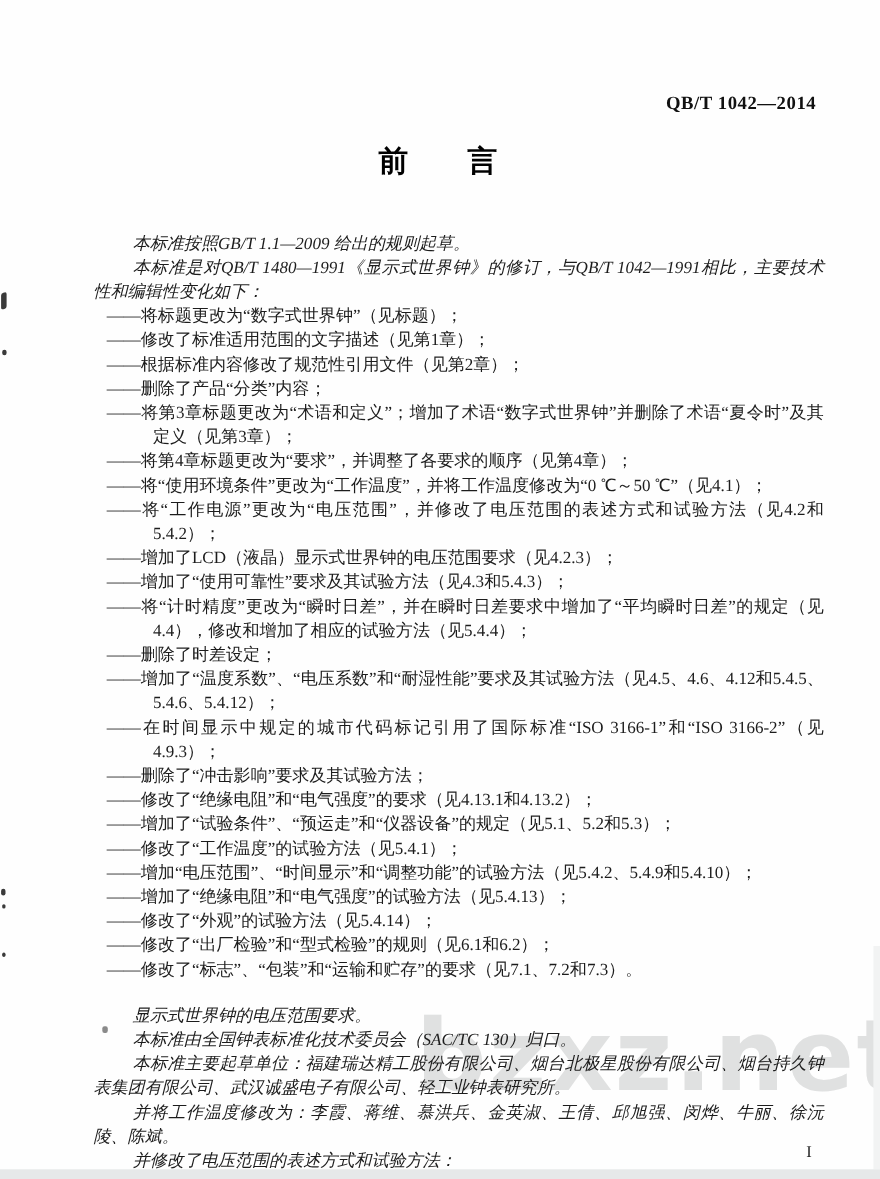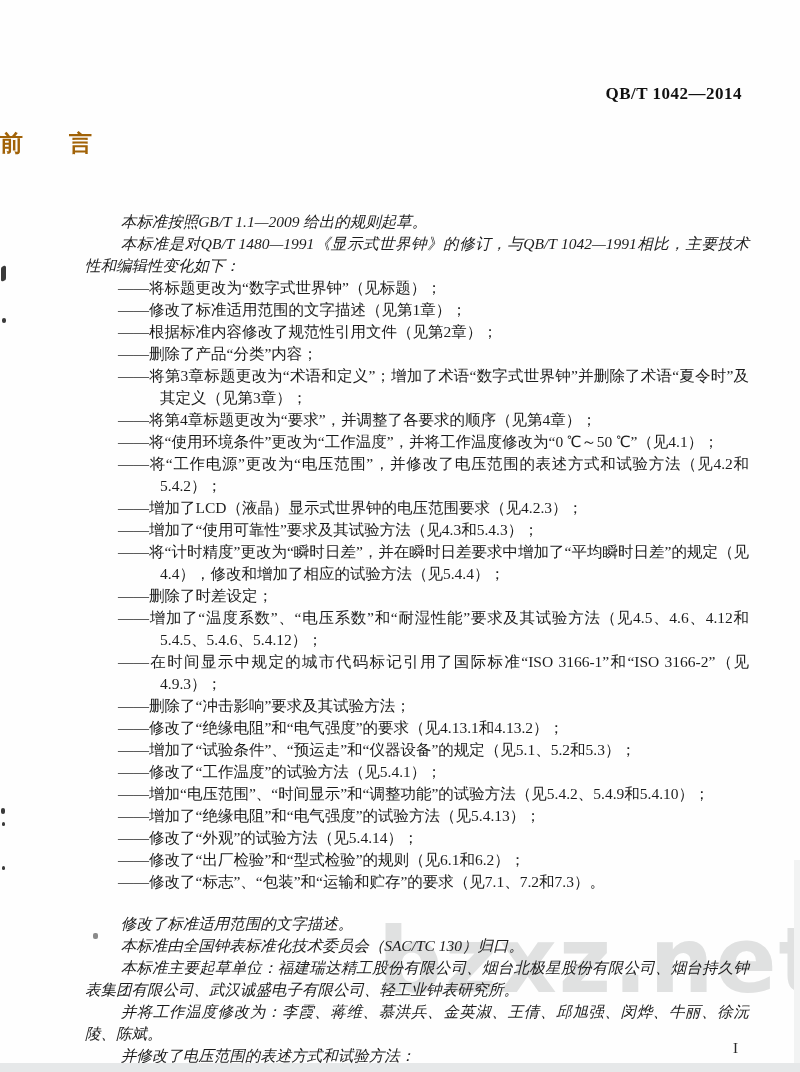--- a/index.html
+++ b/index.html
@@ -20,34 +20,34 @@
     position: absolute; top: 860px; right: 0; width: 6px; height: 203px;
     background: #f2f3f3; z-index: 2;
   }
   .doc-code {
     position: absolute; top: 84px; right: 58px;
     font-size: 17px; font-weight: bold; letter-spacing: 0.5px;
     color: #111; z-index: 2;
   }
   .doc-title {
     position: absolute; top: 128px; left: 0; width: 796px;
-    text-align: left;
+    text-align: center;
     font-family: "DejaVu Sans", sans-serif;
-    font-size: 23px; font-weight: bold; color: #a16207;
+    font-size: 27px; font-weight: bold; color: #000000;
     z-index: 2;
   }
   .content {
     position: absolute; top: 211px; left: 85px; width: 664px;
     font-size: 15.5px; line-height: 22px;
     text-align: justify;
     z-index: 2;
   }
   .content p { margin: 0; }
   p.para { text-indent: 2.3em; font-style: italic; }
-  p.change { margin-left: 33px; padding-left: 42px; text-indent: -42px; }
+  p.change { margin-left: 12px; padding-left: 42px; text-indent: -42px; }
   [data-repeat] { display: contents; }
   .closing p:first-child { margin-top: 20px; }
   .page-number {
     position: absolute; top: 1040px; right: 62px;
     font-size: 15px; color: #2a2a2a; z-index: 2;
   }
   .watermark {
     position: absolute; left: 378px; top: 916px;
     font-family: "DejaVu Sans", sans-serif;
     font-weight: bold; font-size: 90px; line-height: 90px;
@@ -80,21 +80,21 @@
     <div data-repeat="content.intro">
       
     <p class="para">本标准按照GB/T 1.1—2009 给出的规则起草。</p><p class="para">本标准是对QB/T 1480—1991《显示式世界钟》的修订，与QB/T 1042—1991相比，主要技术性和编辑性变化如下：</p></div>
 
     <div data-repeat="content.changes">
       
     <p class="change">——将标题更改为“数字式世界钟”（见标题）；</p><p class="change">——修改了标准适用范围的文字描述（见第1章）；</p><p class="change">——根据标准内容修改了规范性引用文件（见第2章）；</p><p class="change">——删除了产品“分类”内容；</p><p class="change">——将第3章标题更改为“术语和定义”；增加了术语“数字式世界钟”并删除了术语“夏令时”及其定义（见第3章）；</p><p class="change">——将第4章标题更改为“要求”，并调整了各要求的顺序（见第4章）；</p><p class="change">——将“使用环境条件”更改为“工作温度”，并将工作温度修改为“0 ℃～50 ℃”（见4.1）；</p><p class="change">——将“工作电源”更改为“电压范围”，并修改了电压范围的表述方式和试验方法（见4.2和5.4.2）；</p><p class="change">——增加了LCD（液晶）显示式世界钟的电压范围要求（见4.2.3）；</p><p class="change">——增加了“使用可靠性”要求及其试验方法（见4.3和5.4.3）；</p><p class="change">——将“计时精度”更改为“瞬时日差”，并在瞬时日差要求中增加了“平均瞬时日差”的规定（见4.4），修改和增加了相应的试验方法（见5.4.4）；</p><p class="change">——删除了时差设定；</p><p class="change">——增加了“温度系数”、“电压系数”和“耐湿性能”要求及其试验方法（见4.5、4.6、4.12和5.4.5、5.4.6、5.4.12）；</p><p class="change">——在时间显示中规定的城市代码标记引用了国际标准“ISO 3166-1”和“ISO 3166-2”（见4.9.3）；</p><p class="change">——删除了“冲击影响”要求及其试验方法；</p><p class="change">——修改了“绝缘电阻”和“电气强度”的要求（见4.13.1和4.13.2）；</p><p class="change">——增加了“试验条件”、“预运走”和“仪器设备”的规定（见5.1、5.2和5.3）；</p><p class="change">——修改了“工作温度”的试验方法（见5.4.1）；</p><p class="change">——增加“电压范围”、“时间显示”和“调整功能”的试验方法（见5.4.2、5.4.9和5.4.10）；</p><p class="change">——增加了“绝缘电阻”和“电气强度”的试验方法（见5.4.13）；</p><p class="change">——修改了“外观”的试验方法（见5.4.14）；</p><p class="change">——修改了“出厂检验”和“型式检验”的规则（见6.1和6.2）；</p><p class="change">——修改了“标志”、“包装”和“运输和贮存”的要求（见7.1、7.2和7.3）。</p></div>
 
     <div class="closing" data-repeat="content.closing">
       
-    <p class="para">修改了标准适用范围的文字描述。</p><p class="para">本标准由全国钟表标准化技术委员会（SAC/TC 130）归口。</p><p class="para">本标准主要起草单位：福建瑞达精工股份有限公司、烟台北极星股份有限公司、烟台持久钟表集团有限公司、武汉诚盛电子有限公司、轻工业钟表研究所。</p><p class="para">并将工作温度修改为：李霞、蒋维、慕洪兵、金英淑、王倩、邱旭强、闵烨、牛丽、徐沅陵、陈斌。</p><p class="para">并修改了电压范围的表述方式和试验方法：</p></div>
+    <p class="para">显示式世界钟的电压范围要求。</p><p class="para">本标准由全国钟表标准化技术委员会（SAC/TC 130）归口。</p><p class="para">本标准主要起草单位：福建瑞达精工股份有限公司、烟台北极星股份有限公司、烟台持久钟表集团有限公司、武汉诚盛电子有限公司、轻工业钟表研究所。</p><p class="para">并将工作温度修改为：李霞、蒋维、慕洪兵、金英淑、王倩、邱旭强、闵烨、牛丽、徐沅陵、陈斌。</p><p class="para">并修改了电压范围的表述方式和试验方法：</p></div>
 
     <p class="para">——　QB/T 1042—1991。</p>
 
   </div>
 
   <div class="page-number">I</div>
 
   <span class="speck speck-1"></span>
   <span class="speck speck-2"></span>
   <span class="speck speck-3"></span>

